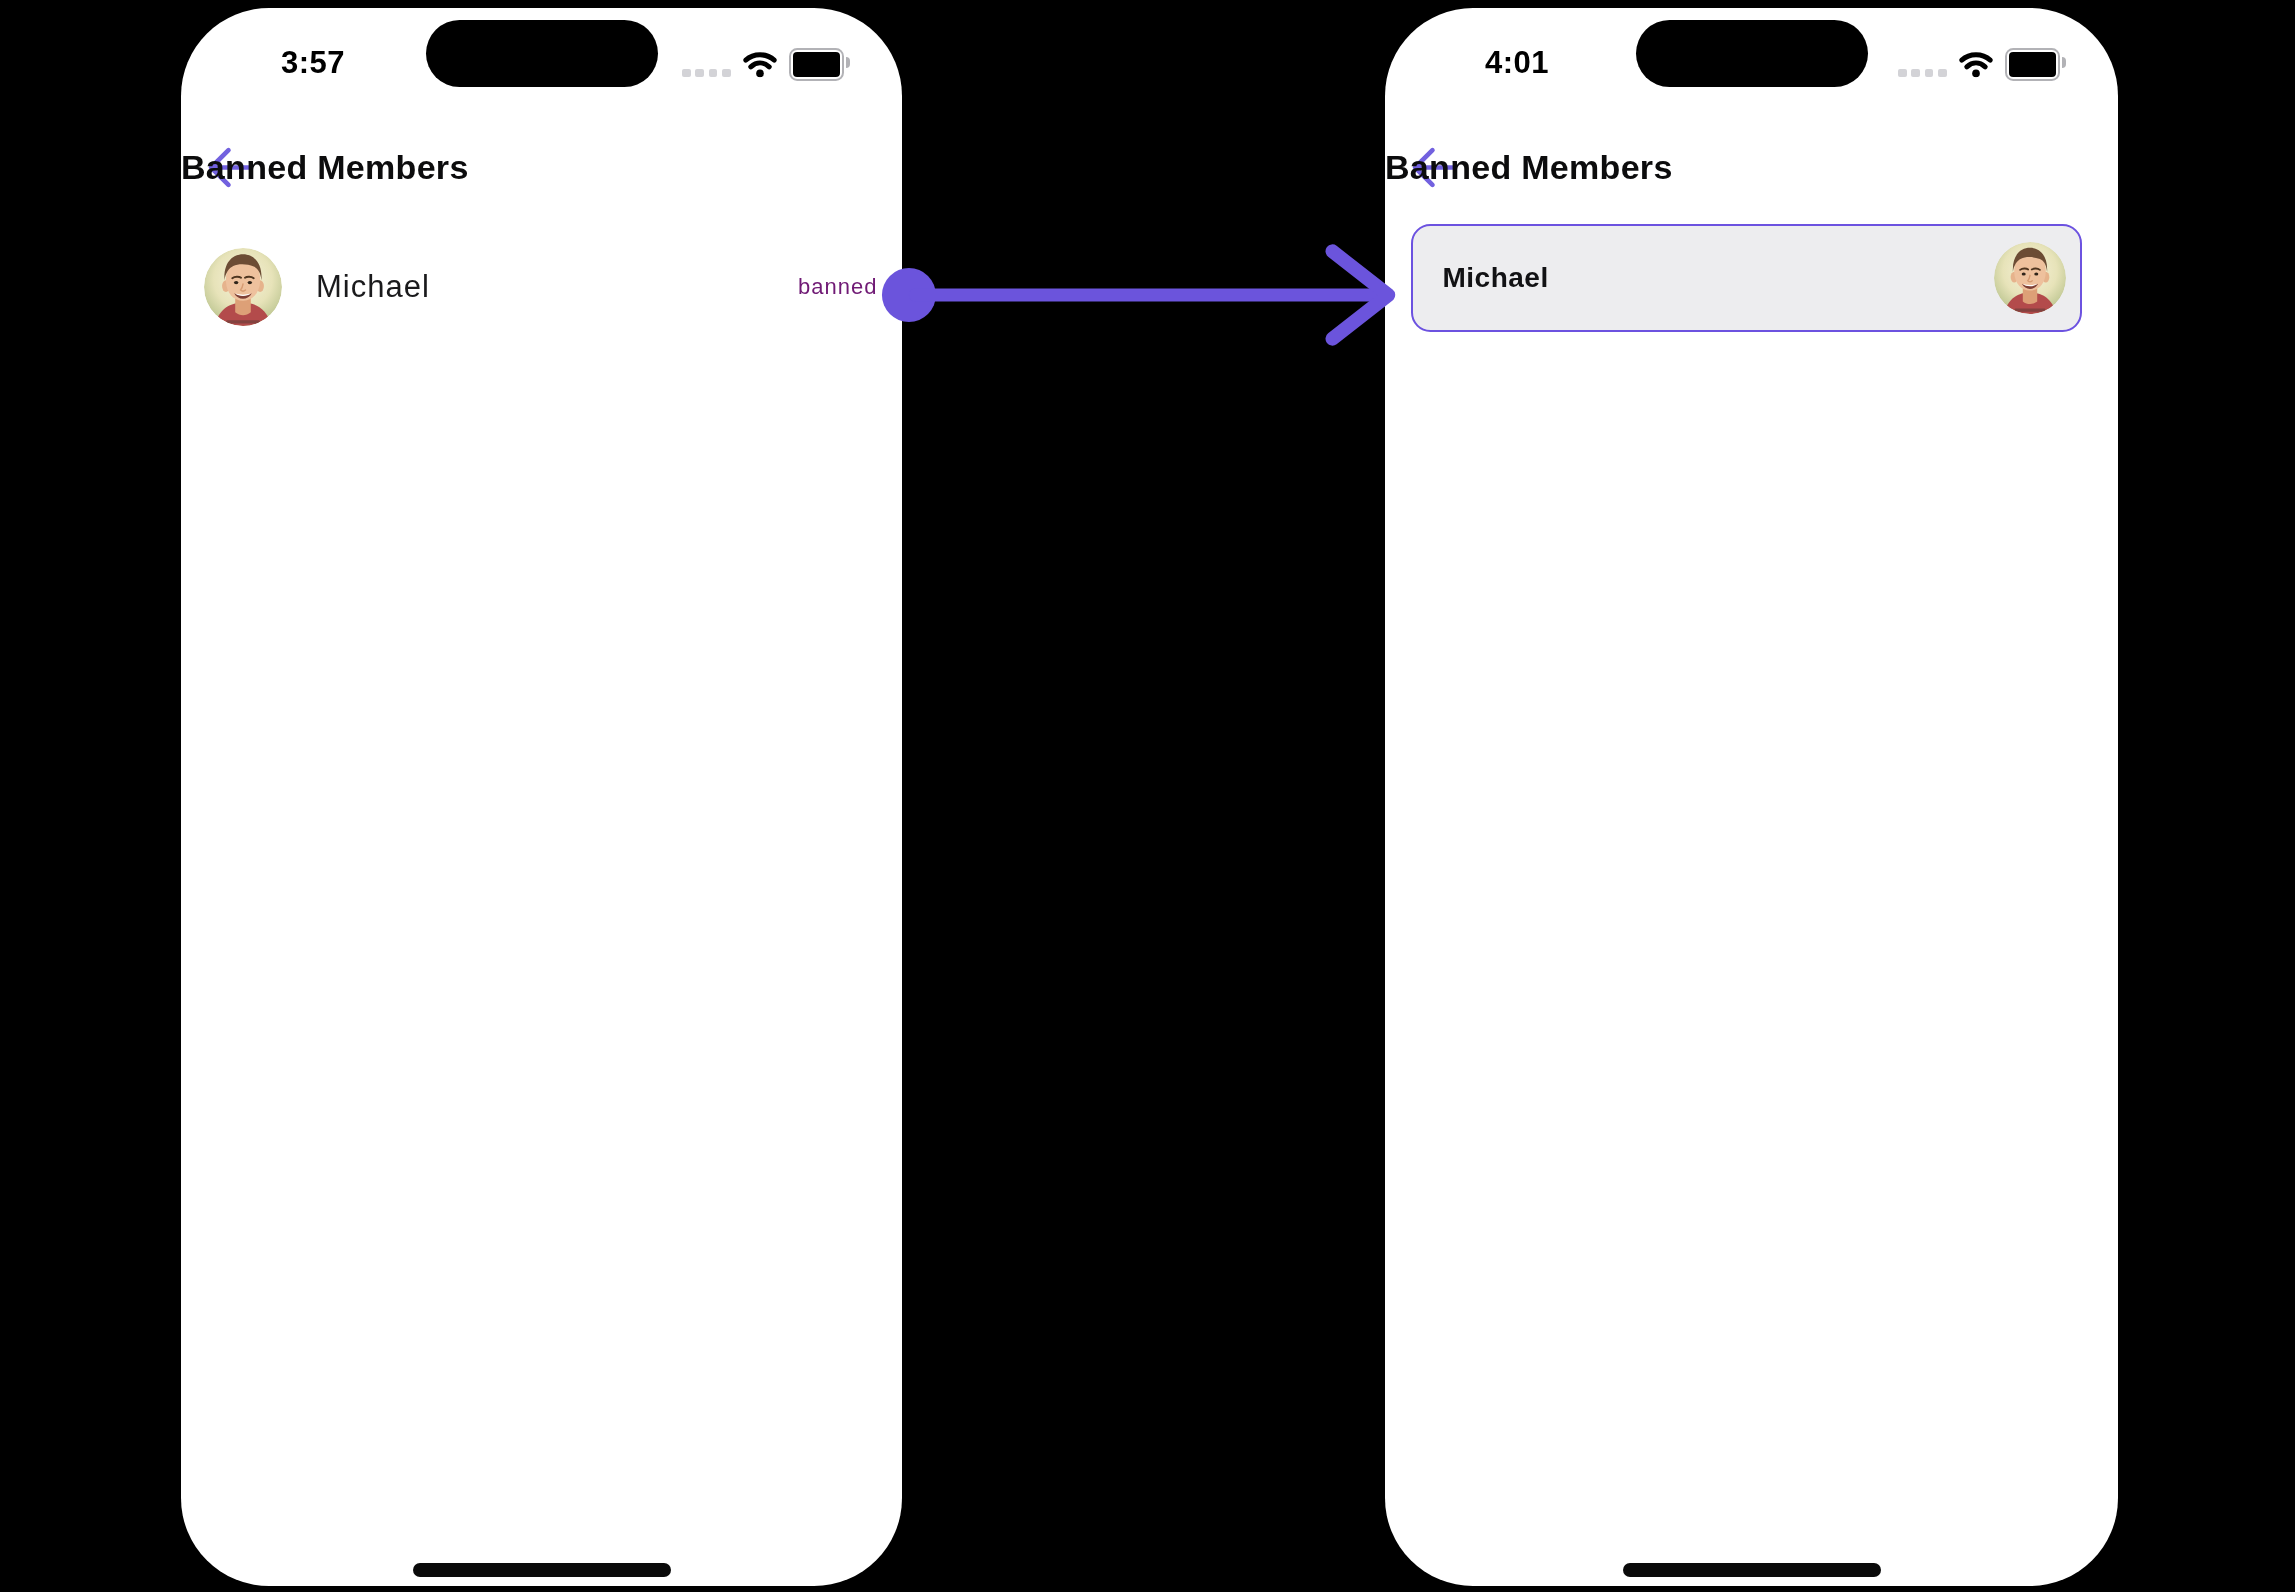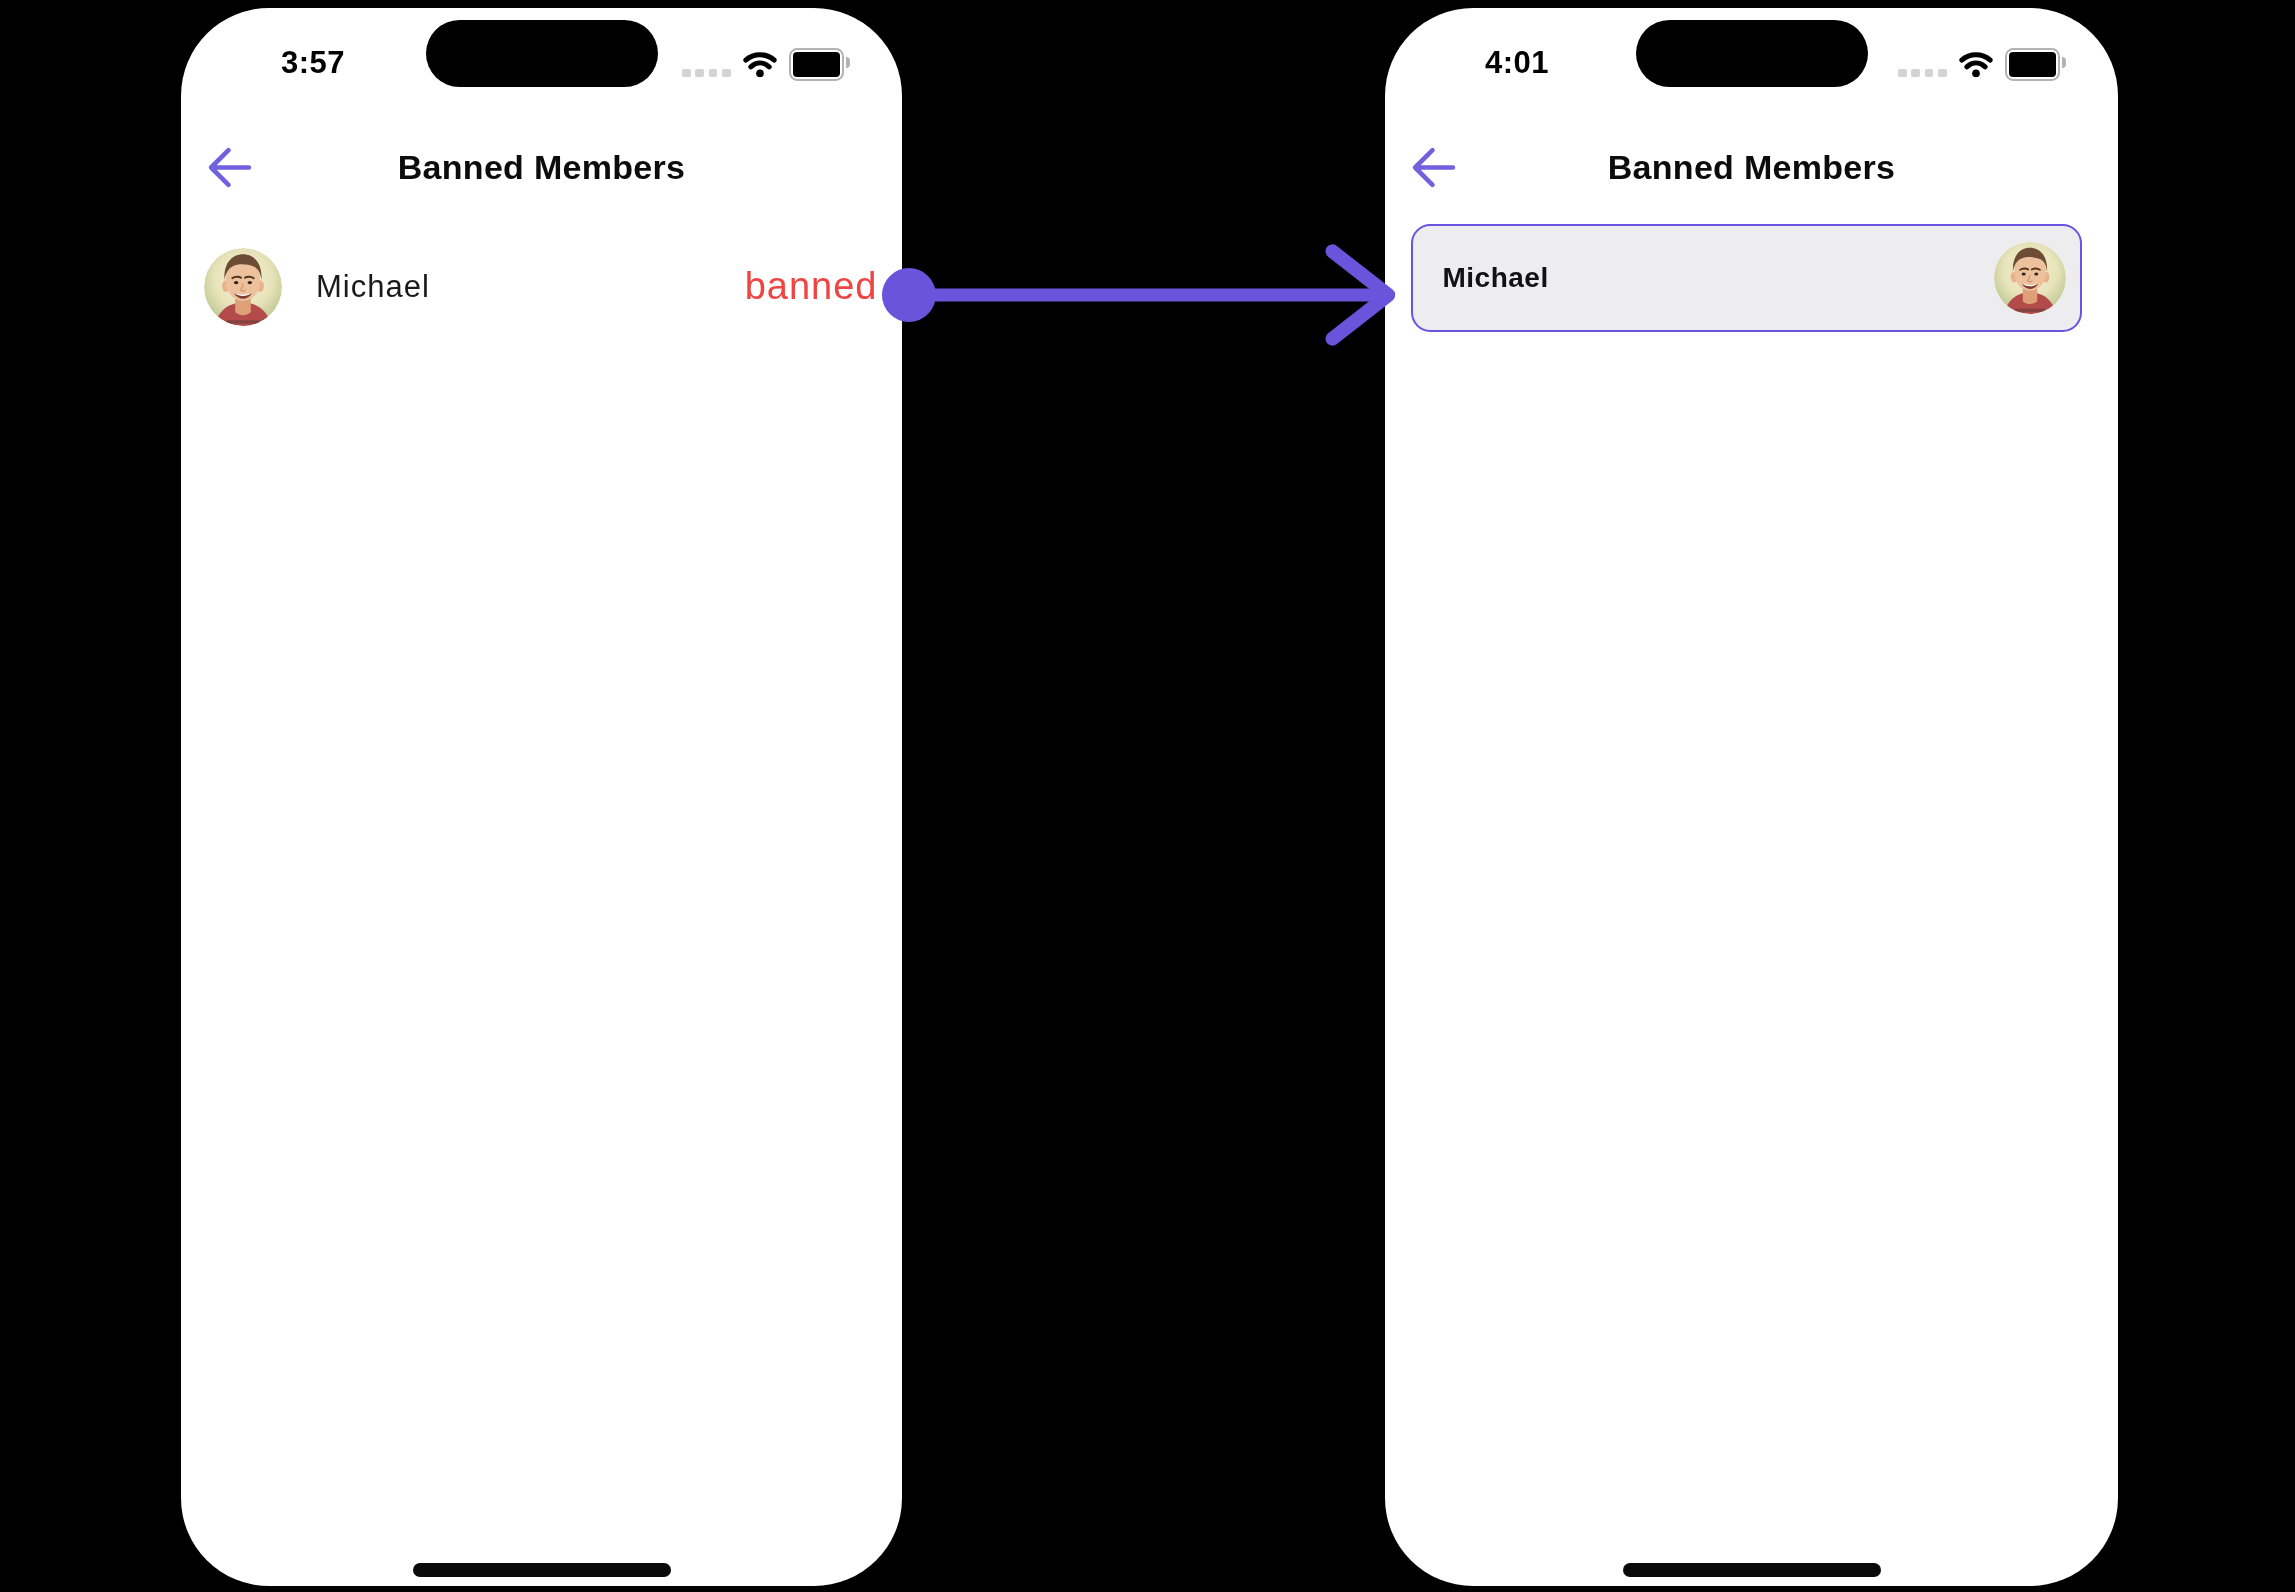--- a/index.html
+++ b/index.html
@@ -26,30 +26,30 @@
            padding:2px;box-sizing:content-box;margin-right:5.1px;}
   .battery .level{width:100%;height:100%;background:#000;border-radius:4.1px;}
   .battery:after{content:"";position:absolute;right:-8.2px;top:7.1px;width:4.6px;height:11.2px;
                  background:#b2b2b6;border-radius:0 4.1px 4.1px 0;}
 
   
   .header{position:absolute;top:128px;left:0;right:0;height:71px;}
   .back-btn{position:absolute;left:24.5px;top:8.2px;width:47px;height:47px;background:none;border:none;
             padding:0;cursor:pointer;}
   .back-btn svg{width:100%;height:100%;}
-  .screen-title{position:absolute;left:0;right:0;top:12.2px;text-align:center;
+  .screen-title{position:absolute;left:0;right:0;top:12.2px;text-align:left;
                 font-size:34px;font-weight:600;color:#0c0c0d;letter-spacing:0.3px;}
 
   
   .member-row{position:absolute;top:239px;left:23px;right:24.5px;height:80px;
               display:flex;align-items:center;cursor:pointer;}
   .avatar{width:78px;height:78px;border-radius:50%;overflow:hidden;flex:none;}
   .avatar svg{width:100%;height:100%;display:block;}
   .member-name{margin-left:34px;font-size:31px;font-weight:500;color:#1a1a1c;letter-spacing:1px;}
-  .member-status{margin-left:auto;font-size:38px;font-weight:400;color:#ef4444;letter-spacing:1px;}
+  .member-status{margin-left:auto;font-size:22px;font-weight:400;color:#701a75;letter-spacing:1px;}
 
   
   .banned-card{position:absolute;left:25.5px;top:216px;width:671px;height:108px;box-sizing:border-box;
                border:2.6px solid #6c52e0;border-radius:19.4px;background:#ededef;
                display:flex;align-items:center;padding:0 13.3px 0 30px;cursor:pointer;}
   .card-name{font-size:28px;font-weight:700;color:#121214;letter-spacing:0.5px;}
   .card-avatar{margin-left:auto;width:72px;height:72px;border-radius:50%;overflow:hidden;flex:none;}
   .card-avatar svg{width:100%;height:100%;display:block;}
 
   

